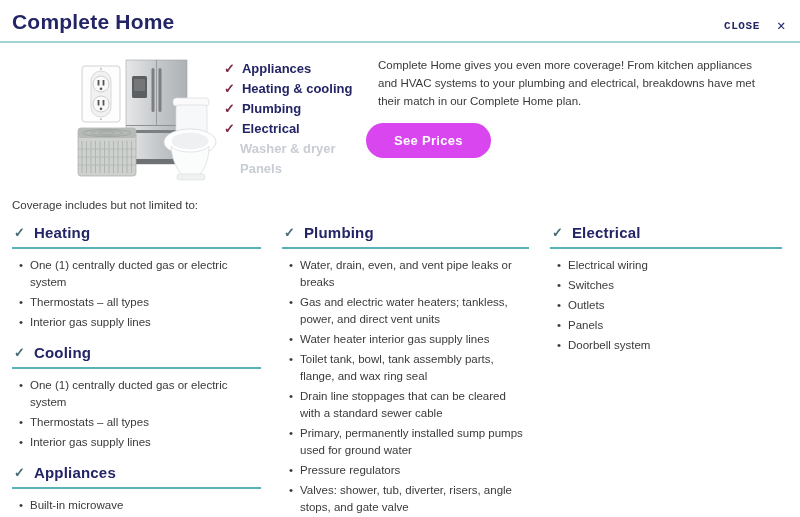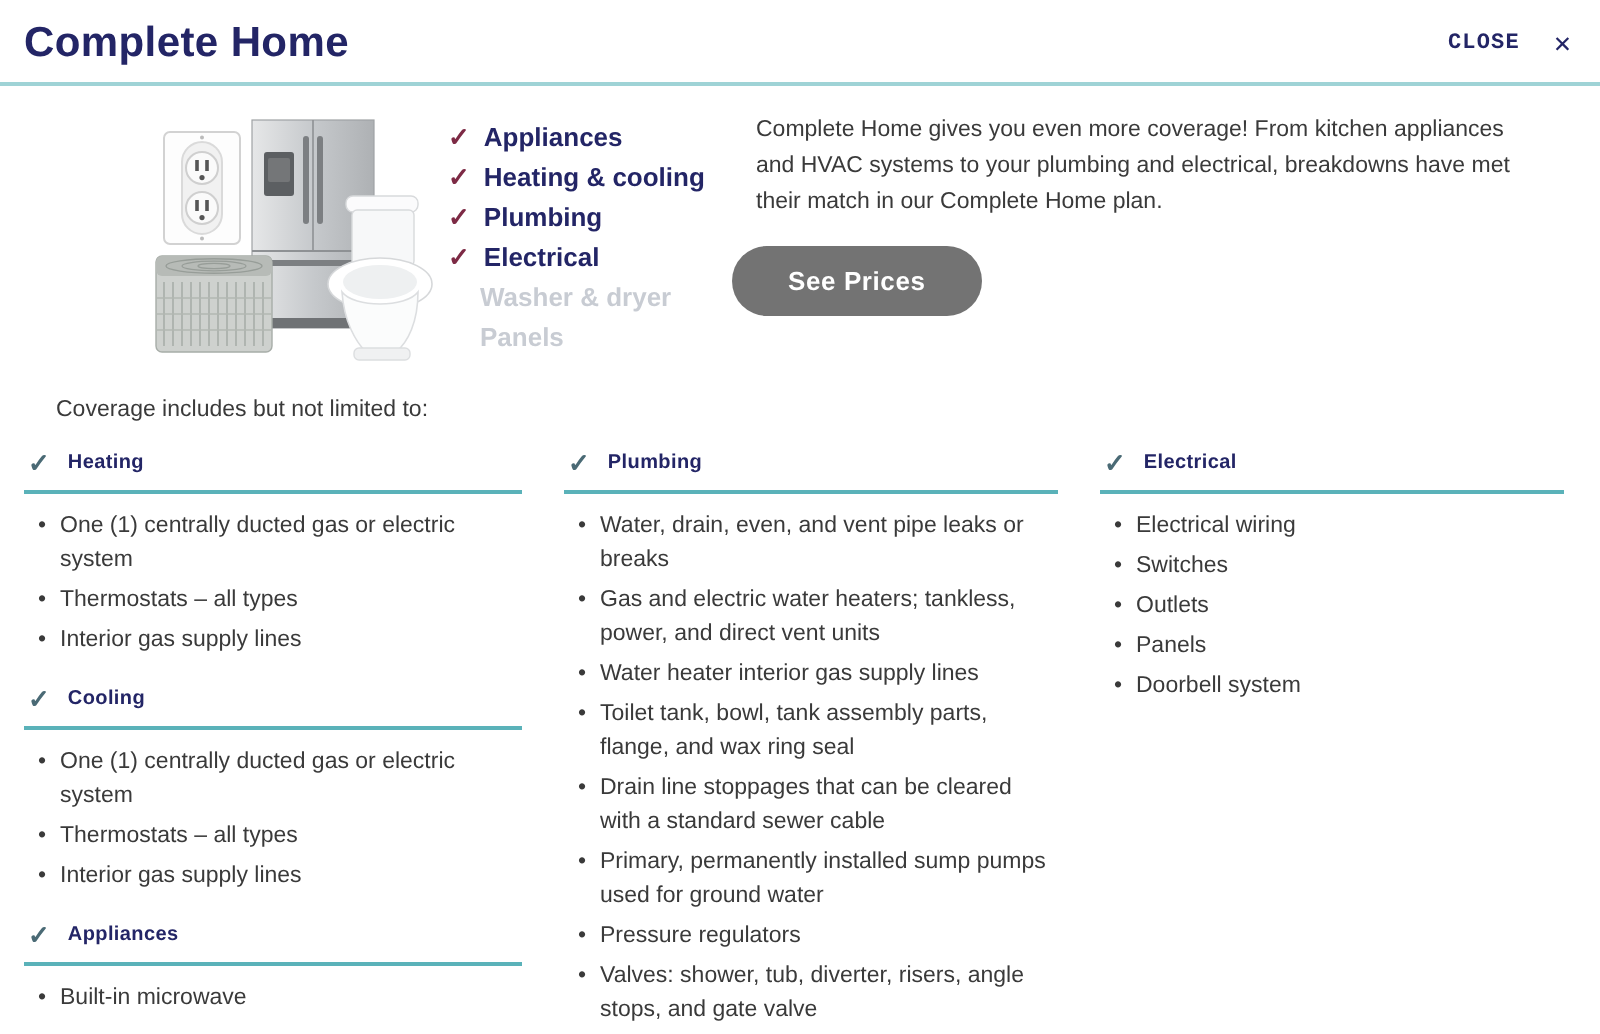--- a/index.html
+++ b/index.html
@@ -9,21 +9,21 @@
     font-family: "Liberation Sans", sans-serif;
     color: #3a3a3a;
     overflow: hidden;
     position: relative;
   }
 
   
   .header {
     display: flex;
     justify-content: space-between;
-    align-items: center;
+    align-items: flex-end;
     padding: 10px 14px 7px 12px;
   }
   .page-title {
     font-size: 21px;
     font-weight: 800;
     color: #232566;
     letter-spacing: 0.2px;
   }
   .close-btn {
     display: flex;
@@ -59,35 +59,35 @@
     line-height: 20px;
     white-space: nowrap;
   }
   .checklist-item .check { color: #7d2a45; font-size: 13px; }
   .checklist-item.disabled { color: #c8ccd3; padding-left: 16px; }
 
   .hero-right { margin-left: 14px; padding-top: 3px; width: 402px; }
   .hero-desc { font-size: 11.5px; line-height: 1.55; color: #3a3a3a; margin-left: 12px; }
   .cta-btn {
     margin-top: 13px;
-    background: #737373;
+    background: #d946ef;
     color: #ffffff;
     font-family: inherit;
     font-weight: 800;
     font-size: 13px;
     border: none;
     border-radius: 18px;
     padding: 10px 28px;
     cursor: pointer;
     letter-spacing: 0.3px;
   }
 
   
   .coverage-intro {
-    padding: 0 28px;
+    padding: 0 12px;
     margin-top: 17px;
     font-size: 11.5px;
     color: #3a3a3a;
   }
   .columns {
     display: flex;
     padding: 0 10px 0 12px;
     margin-top: 13px;
     gap: 21px;
   }
@@ -99,21 +99,21 @@
   .section + .section { margin-top: 13px; }
   .section-head {
     display: flex;
     align-items: center;
     gap: 9px;
     border-bottom: 2px solid #5ab2b9;
     padding-bottom: 6px;
     padding-left: 2px;
   }
   .section-head .tcheck { color: #4a6a75; font-size: 13px; font-weight: 800; }
-  .section-title { color: #232566; font-size: 10px; font-weight: 800; letter-spacing: 0.2px; }
+  .section-title { color: #232566; font-size: 15px; font-weight: 800; letter-spacing: 0.2px; }
 
   ul.items { list-style: none; margin-top: 8px; padding-left: 18px; }
   ul.items li {
     font-size: 11.5px;
     line-height: 1.48;
     color: #3a3a3a;
     position: relative;
     margin-bottom: 3px;
   }
   ul.items li::before {

